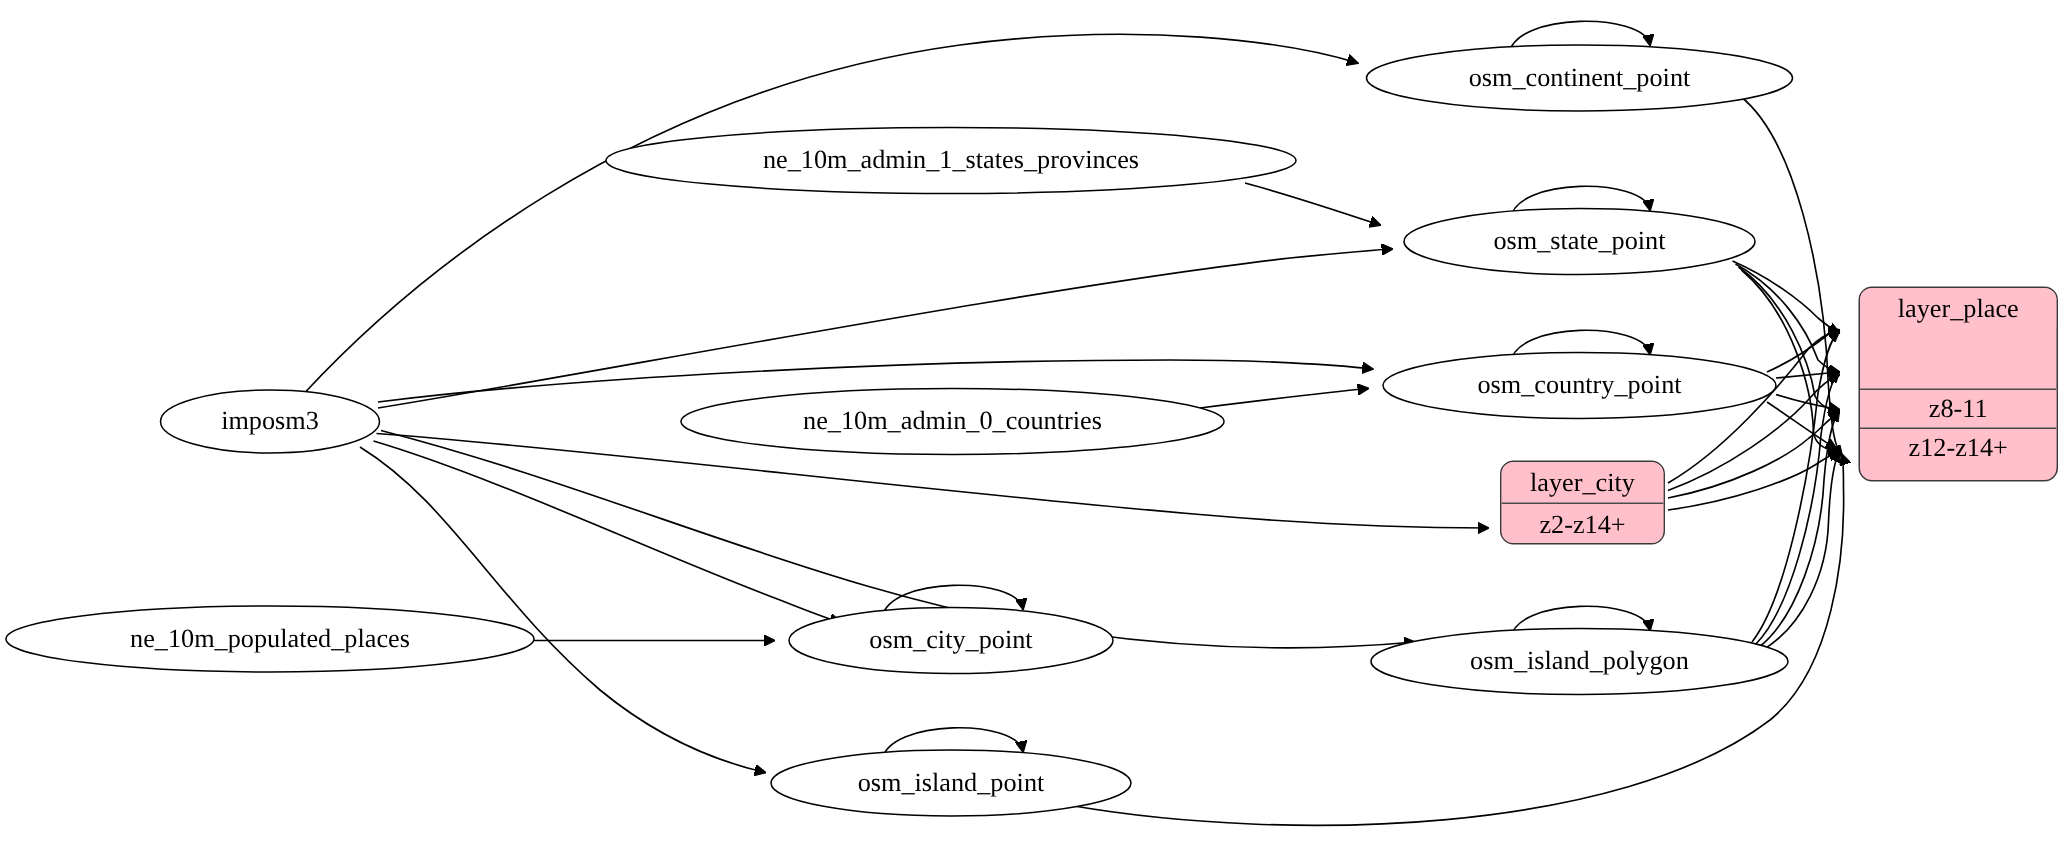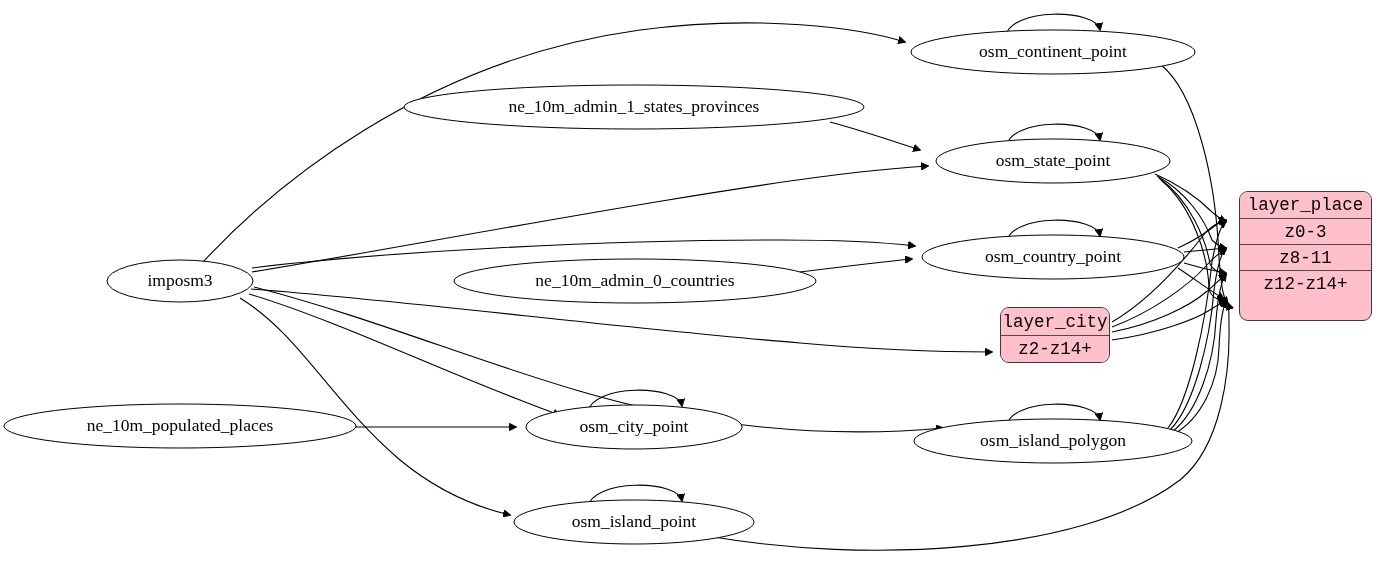--- a/index.html
+++ b/index.html
@@ -50,21 +50,21 @@
     border: 1.2px solid #3a3a3a;
     border-radius: 9px;
     background: #ffc0cb;
     overflow: hidden;
   }
   .record-row {
     box-sizing: border-box;
     display: flex;
     align-items: center;
     justify-content: center;
-    font-family: Liberation Mono, monospace;
+    font-family: Liberation Serif, serif;
     font-size: 17.5px;
     color: #000000;
     background: #ffc0cb;
     white-space: nowrap;
   }
   .record-row + .record-row {
     border-top: 1.2px solid #4a4a4a;
   }
 </style>
 </head>
@@ -236,22 +236,21 @@
     </g>
 
     <g>
       <ellipse class="node-ellipse" cx="634" cy="522" rx="120" ry="22"></ellipse>
       <text class="node-label" x="634" y="523">osm_island_point</text>
     </g>
   </svg>
 
   <div class="record-box" id="layer-place-box" style="left:1239px; top:191px; width:133px; height:130px;">
     <div class="record-row" style="height:26px;">layer_place</div>
-    <div class="record-row" style="height:26px;">z0-3</div>
-    <div class="record-row" style="height:26px;">z8-11</div>
+    <div class="record-row" style="height:26px;margin-top:41px;">z8-11</div>
     <div class="record-row" style="height:26px;">z12-z14+</div>
   </div>
 
   <div class="record-box" id="layer-city-box" style="left:1000px; top:307px; width:110px; height:56px;">
     <div class="record-row" style="height:27px;">layer_city</div>
     <div class="record-row" style="height:27px;text-align:center;">z2-z14+</div>
   </div>
 
 </div>
 

